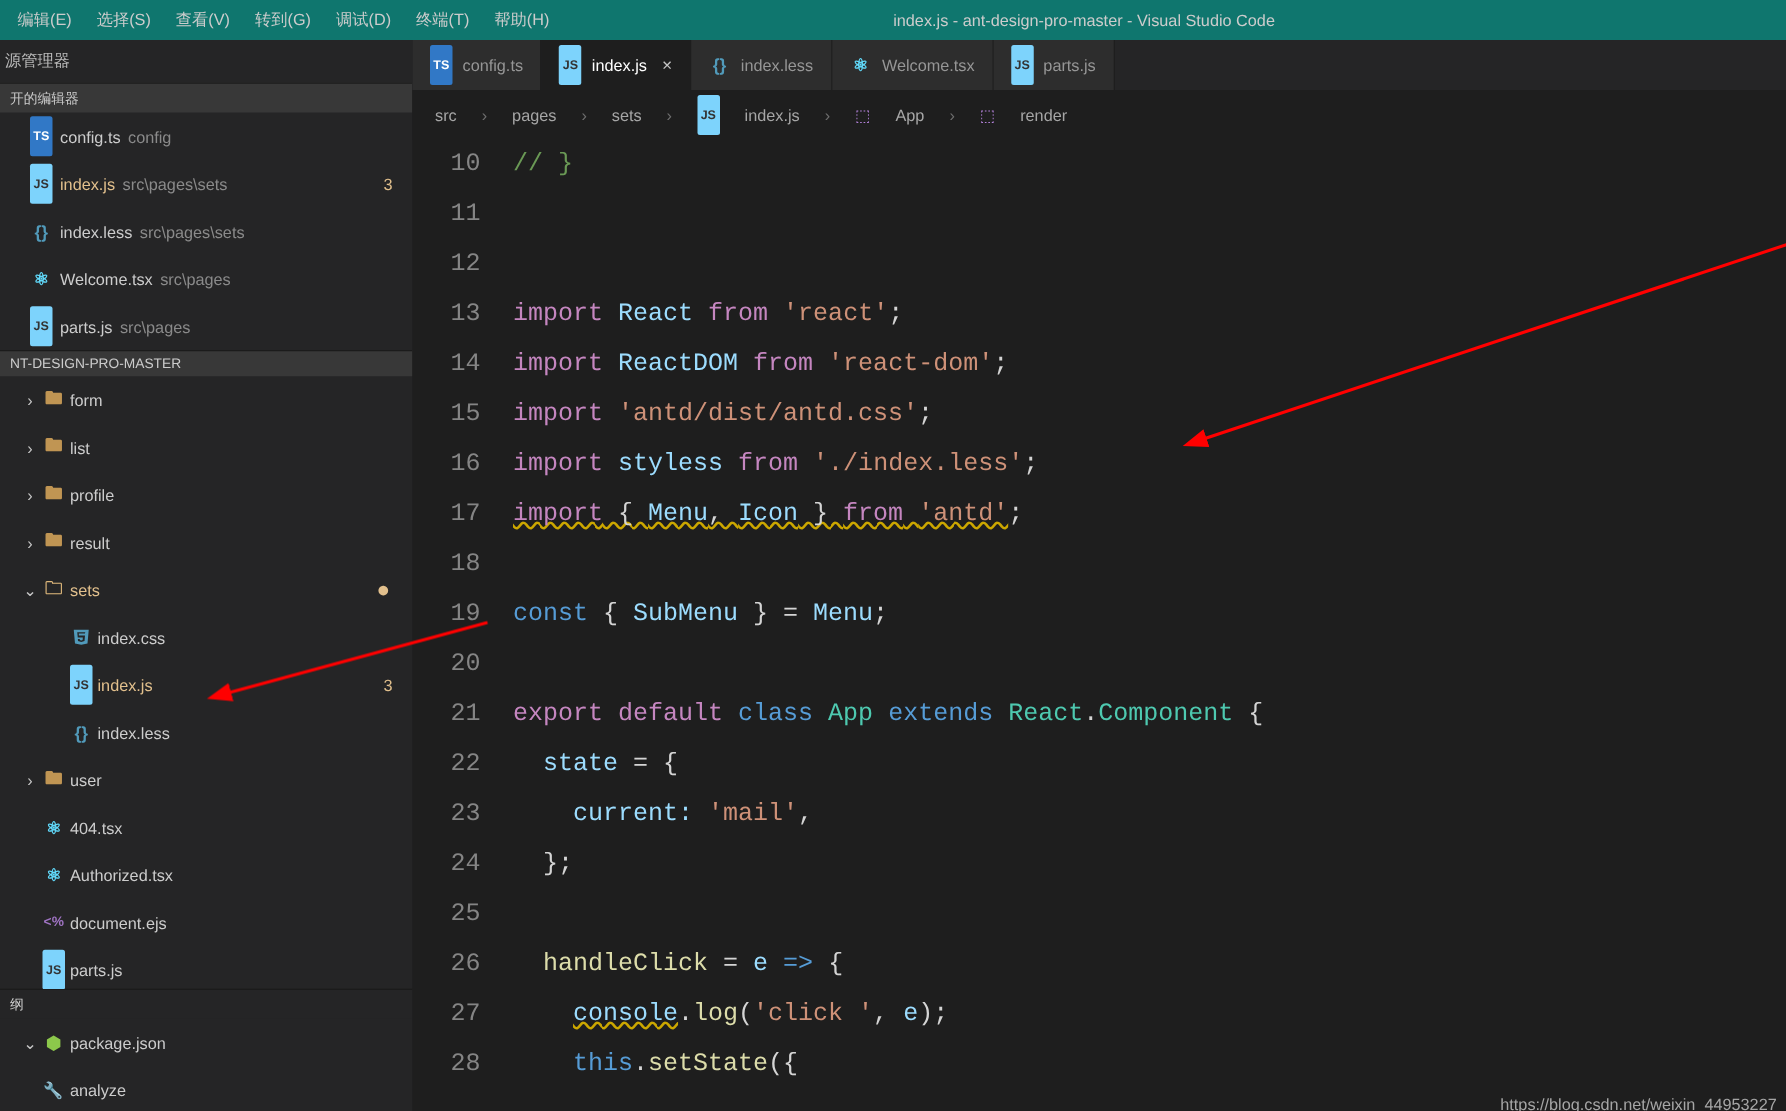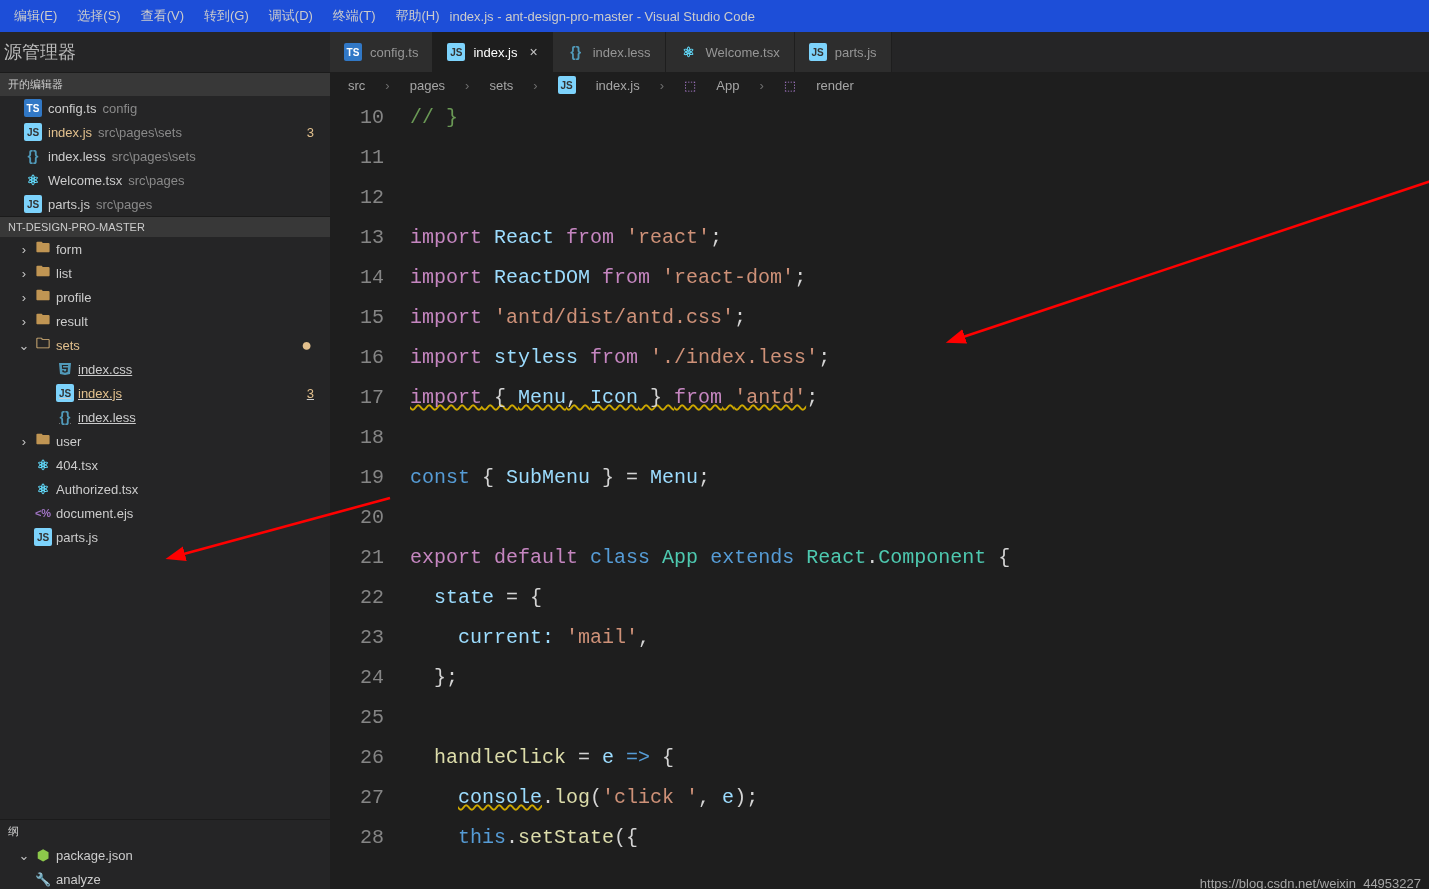--- a/index.html
+++ b/index.html
@@ -7,50 +7,51 @@
   font-family: "Segoe UI", "Microsoft YaHei", sans-serif;
   background: #1e1e1e;
   color: #cccccc;
   width: 1429px;
   height: 889px;
   overflow: hidden;
   font-size: 13px;
 }
 .menubar {
   height: 30px;
-  background: #1d4ed8;
+  background: #0f766e;
   display: flex;
   align-items: center;
   padding: 16px 4px;
 }
 .menubar .menu-item {
   padding: 0 10px;
   color: #cccccc;
   cursor: pointer;
 }
 .menubar .title {
   flex: 1;
+  text-align: center;
   color: #cccccc;
   padding-right: 140px;
 }
 .main {
   display: flex;
   height: calc(100% - 30px);
 }
 .sidebar {
   width: 330px;
   background: #252526;
   color: #cccccc;
   display: flex;
   flex-direction: column;
   overflow: hidden;
 }
 .side-title {
   padding: 8px 12px 8px 4px;
-  font-size: 18px;
+  font-size: 13px;
   color: #bbbbbb;
 }
 .section-header {
   padding: 4px 8px;
   font-size: 11px;
   font-weight: 400;
   color: #cccccc;
   background: #252526;
   border-top: 1px solid #1b1b1b;
 }
@@ -71,29 +72,29 @@
   overflow: auto;
 }
 .tree-row {
   display: flex;
   align-items: center;
   padding: 3px 8px;
   gap: 4px;
   cursor: pointer;
 }
 .tree-row.depth1 { padding-left: 18px; }
-.tree-row.depth2 { padding-left: 40px; text-decoration: underline; }
+.tree-row.depth2 { padding-left: 40px; }
 .tree-row.sel { background: transparent; }
 .tree-row .label { color: #cccccc; }
 .tree-row.mod .label { color: #e2c08d; }
 .tree-row .badge { margin-left: auto; color: #e2c08d; padding-right: 8px;}
 .tree-row .dot { color: #e2c08d; margin-left: auto; padding-right: 10px; font-size: 18px; line-height: 10px;}
 .chev { display:inline-block; width: 12px; text-align:center; color:#c5c5c5; }
 .icon { 
-  display: inline-flex; width: 18px; height: 18px; 
+  display: inline-flex; width: 18px; height: 32px; 
   align-items: center; justify-content: center;
   font-size: 10px; font-weight: bold;
   border-radius: 2px;
 }
 .icon-ts { background: #3178c6; color: #fff; }
 .icon-js { background: #7dd3fc; color: #333; }
 .icon-less { color: #519aba; font-size: 14px; font-weight: bold;}
 .icon-css { color: #519aba; font-size: 14px;}
 .icon-react { color: #61dafb; font-size: 14px; }
 .icon-folder { color: #c09553; font-size: 14px; }

